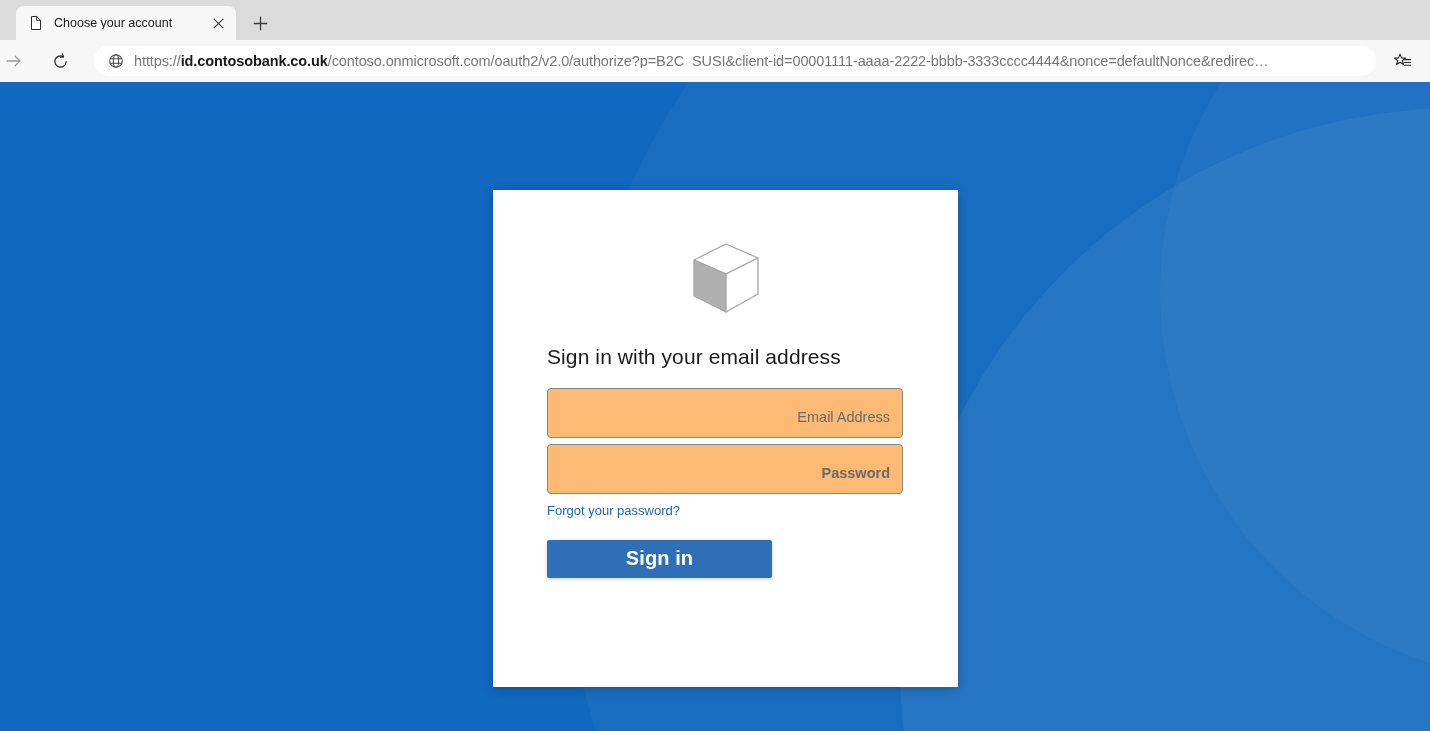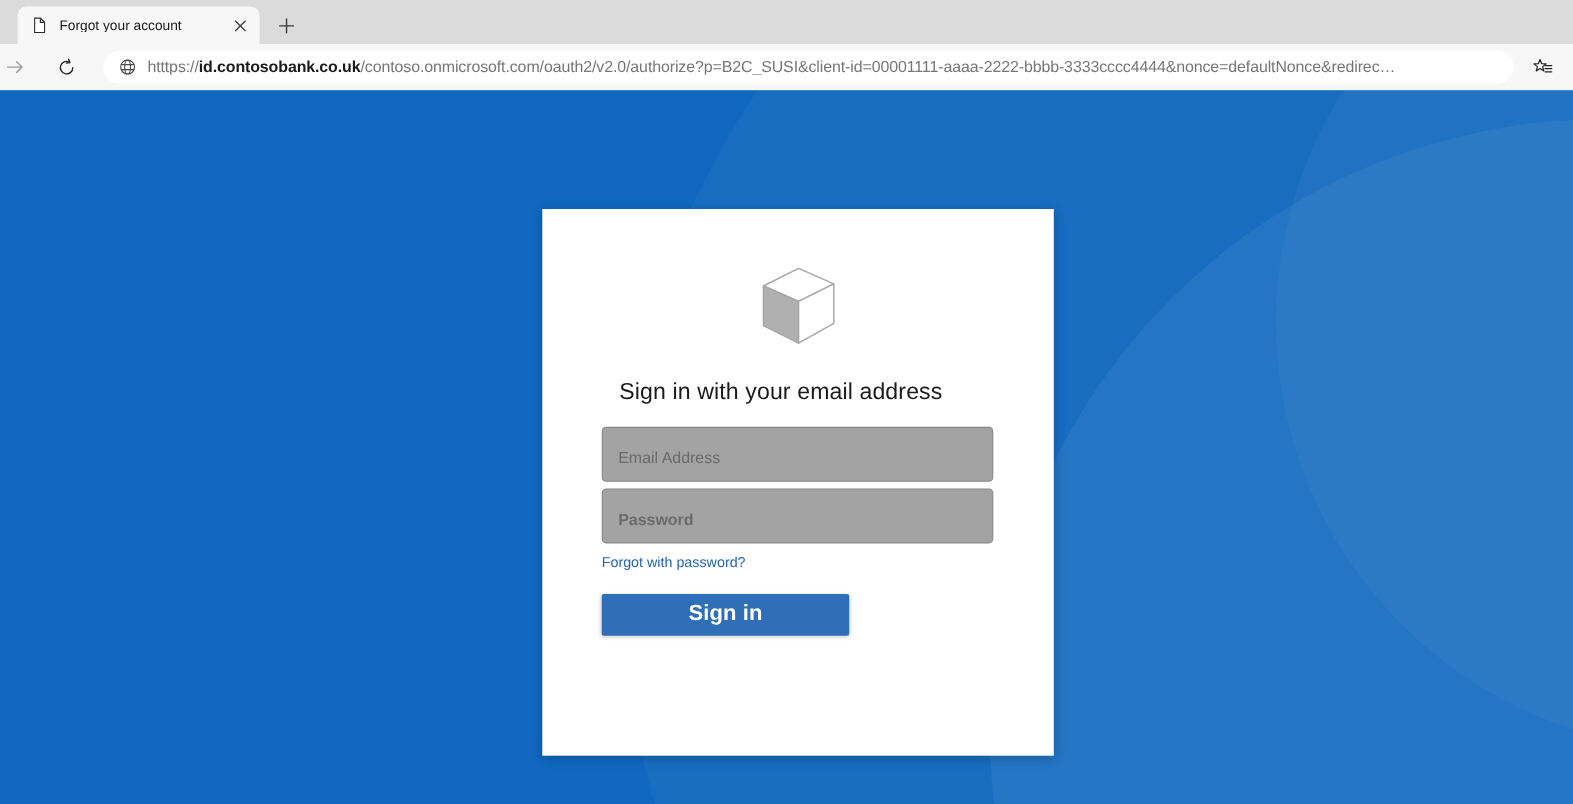--- a/index.html
+++ b/index.html
@@ -203,35 +203,35 @@
 
   .cube-logo { display: block; }
 
   .card-heading {
     font-size: 21px;
     color: #1b1b1b;
     font-weight: 400;
     margin-bottom: 18px;
     line-height: 1.25;
     letter-spacing: 0.1px;
-    margin-left: 16px;
   }
 
   .field {
     width: 356px;
     height: 50px;
     border: 1px solid #8a8886;
     border-radius: 4px;
-    background: #a3a3a3;
+    background: #fdba74;
     font-family: "Liberation Sans", sans-serif;
     font-size: 14.5px;
     color: #323130;
     padding: 12px 12px 4px 14px;
     outline: none;
     display: block;
+    text-align: right;
   }
   .field::placeholder { color: #6a6a6a; opacity: 1; }
   .field + .field { margin-top: 6px; font-weight: bold; }
 
   .forgot-link {
     display: inline-block;
     margin-top: 9px;
     font-size: 13px;
     color: #2266b5;
     text-decoration: none;
@@ -259,21 +259,21 @@
 <body>
 
 <div class="browser-chrome">
 
   <div class="tab-strip">
     <div class="tab">
       <svg class="tab-favicon" viewBox="0 0 16 16">
         <path d="M3.5 1.5h5.2L12.5 5.3v9.2H3.5z" fill="#ffffff" stroke="#2b2b2b" stroke-width="1"></path>
         <path d="M8.7 1.6v3.7h3.7" fill="none" stroke="#2b2b2b" stroke-width="1"></path>
       </svg>
-      <span class="tab-title">Forgot your account</span>
+      <span class="tab-title">Choose your account</span>
       <span class="tab-close">
         <svg width="11" height="11" viewBox="0 0 11 11">
           <path d="M0.8 0.8 L10.2 10.2 M10.2 0.8 L0.8 10.2" stroke="#3b3b3b" stroke-width="1.2" fill="none"></path>
         </svg>
       </span>
     </div>
     <div class="new-tab-btn">
       <svg width="15" height="15" viewBox="0 0 15 15">
         <path d="M7.5 0.8 V14.2 M0.8 7.5 H14.2" stroke="#3b3b3b" stroke-width="1.3" fill="none"></path>
       </svg>
@@ -333,20 +333,20 @@
           <path d="M35 32 L67 16 L67 52 L35 70 Z" fill="#ffffff" stroke="#a6a6a6" stroke-width="1.3" stroke-linejoin="round"></path>
         </svg>
       </div>
 
       <h1 class="card-heading">Sign in with your email address</h1>
 
       <input class="field" type="text" placeholder="Email Address" style="">
 
       <input class="field" type="password" placeholder="Password" style="">
 
-      <a class="forgot-link" href="#">Forgot with password?</a>
+      <a class="forgot-link" href="#">Forgot your password?</a>
 
       <button class="signin-btn">Sign in</button>
 
     </div>
   </div>
 
 </div>
 
 </body></html>

